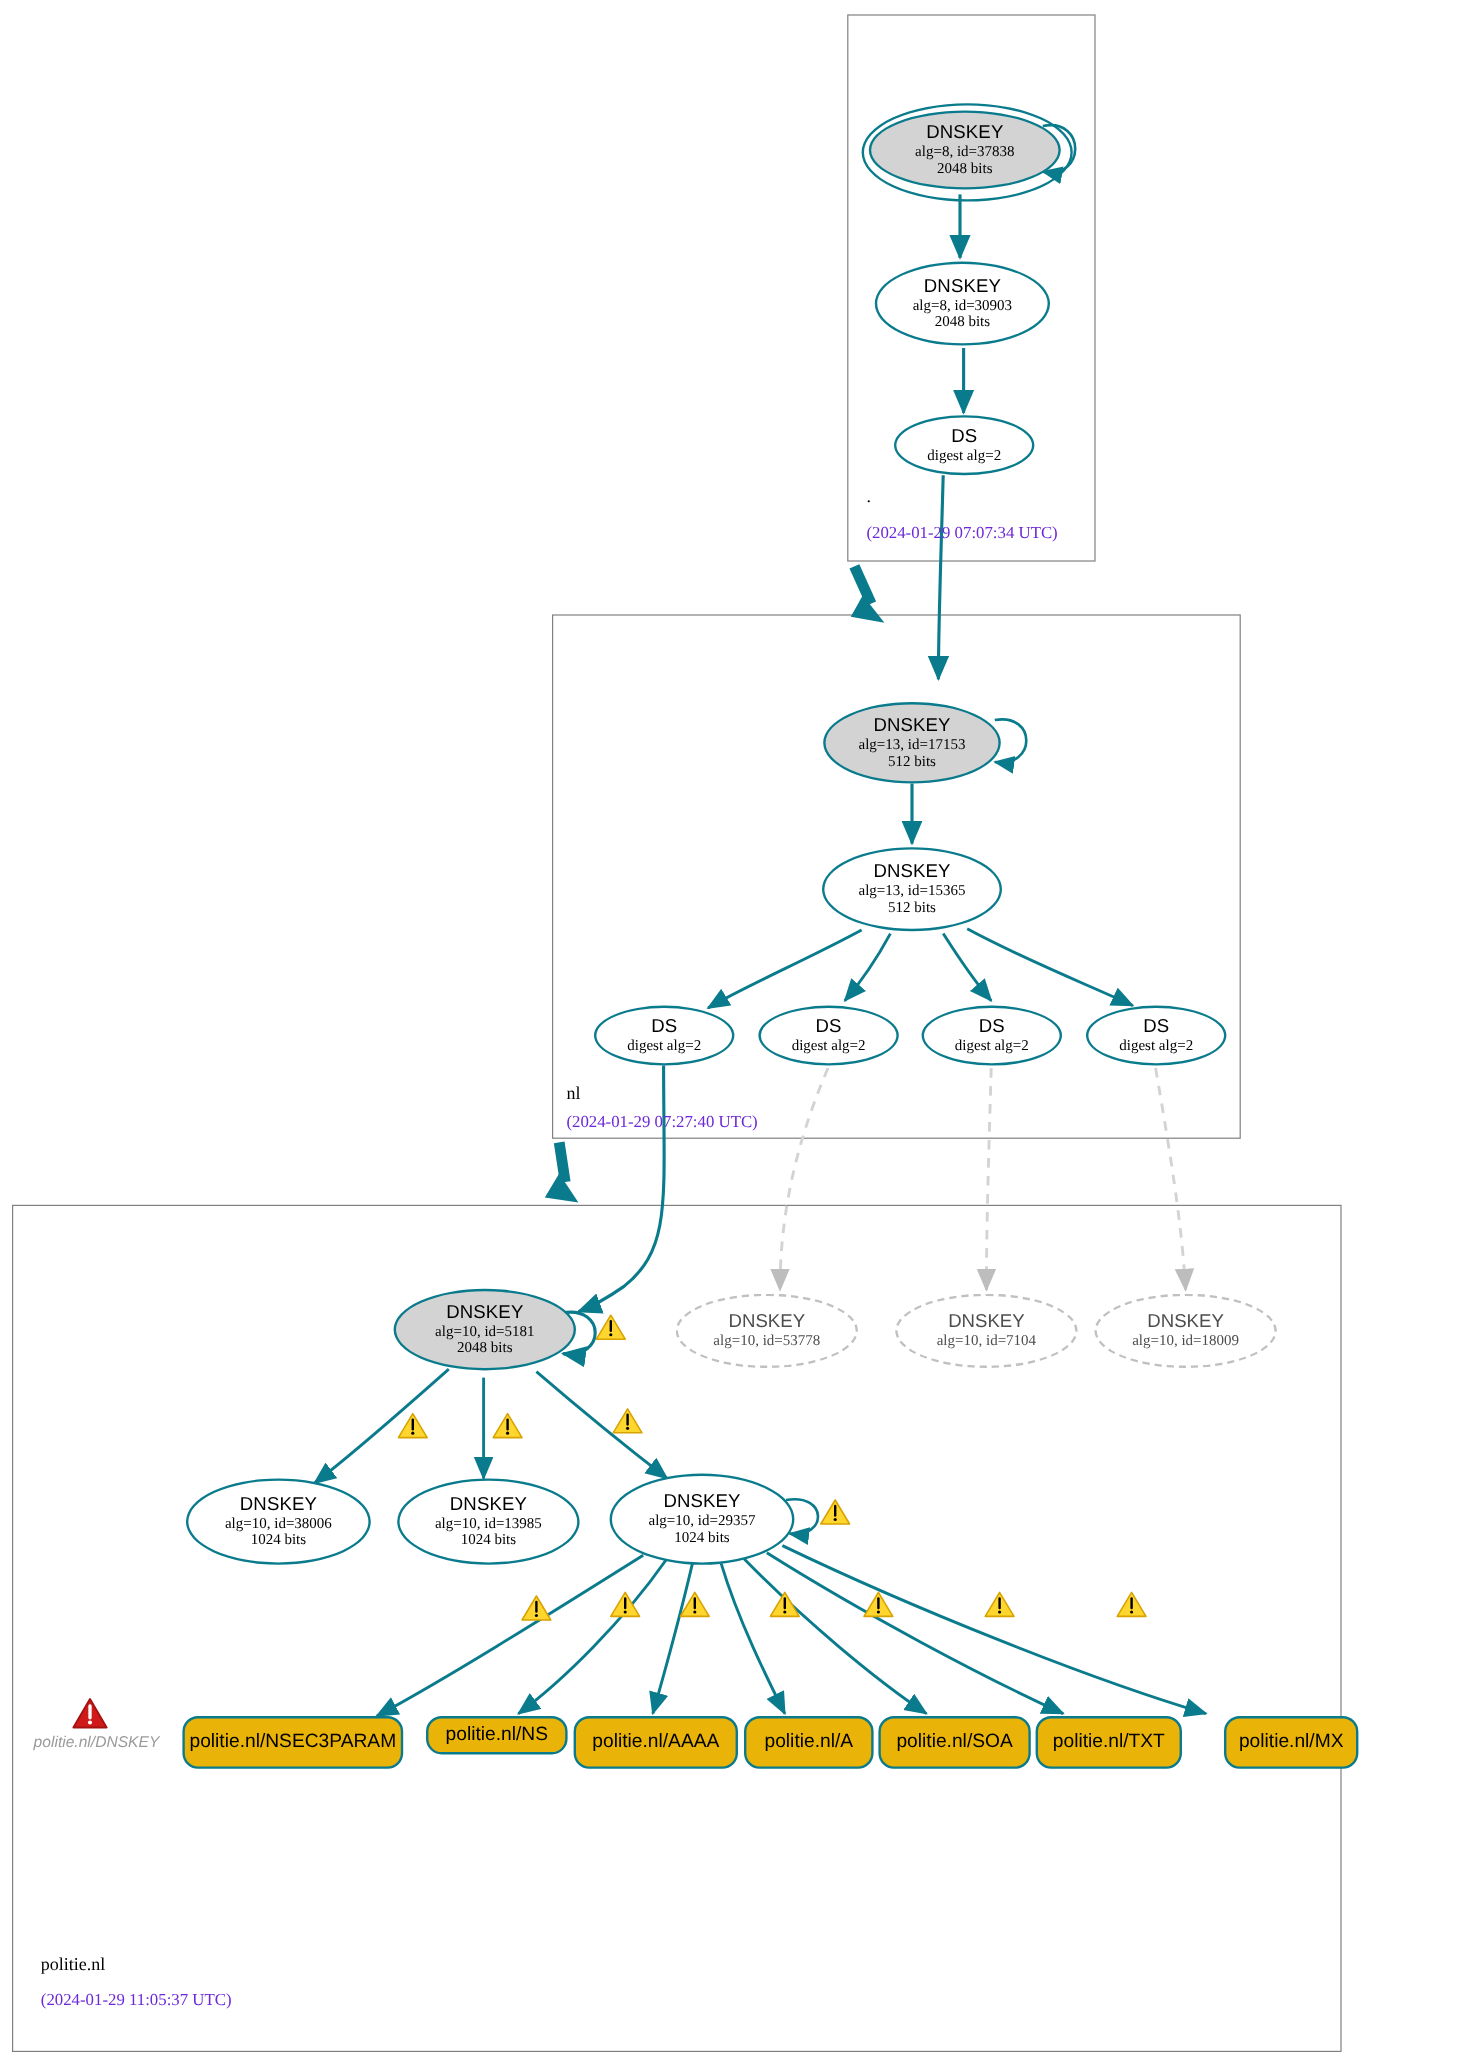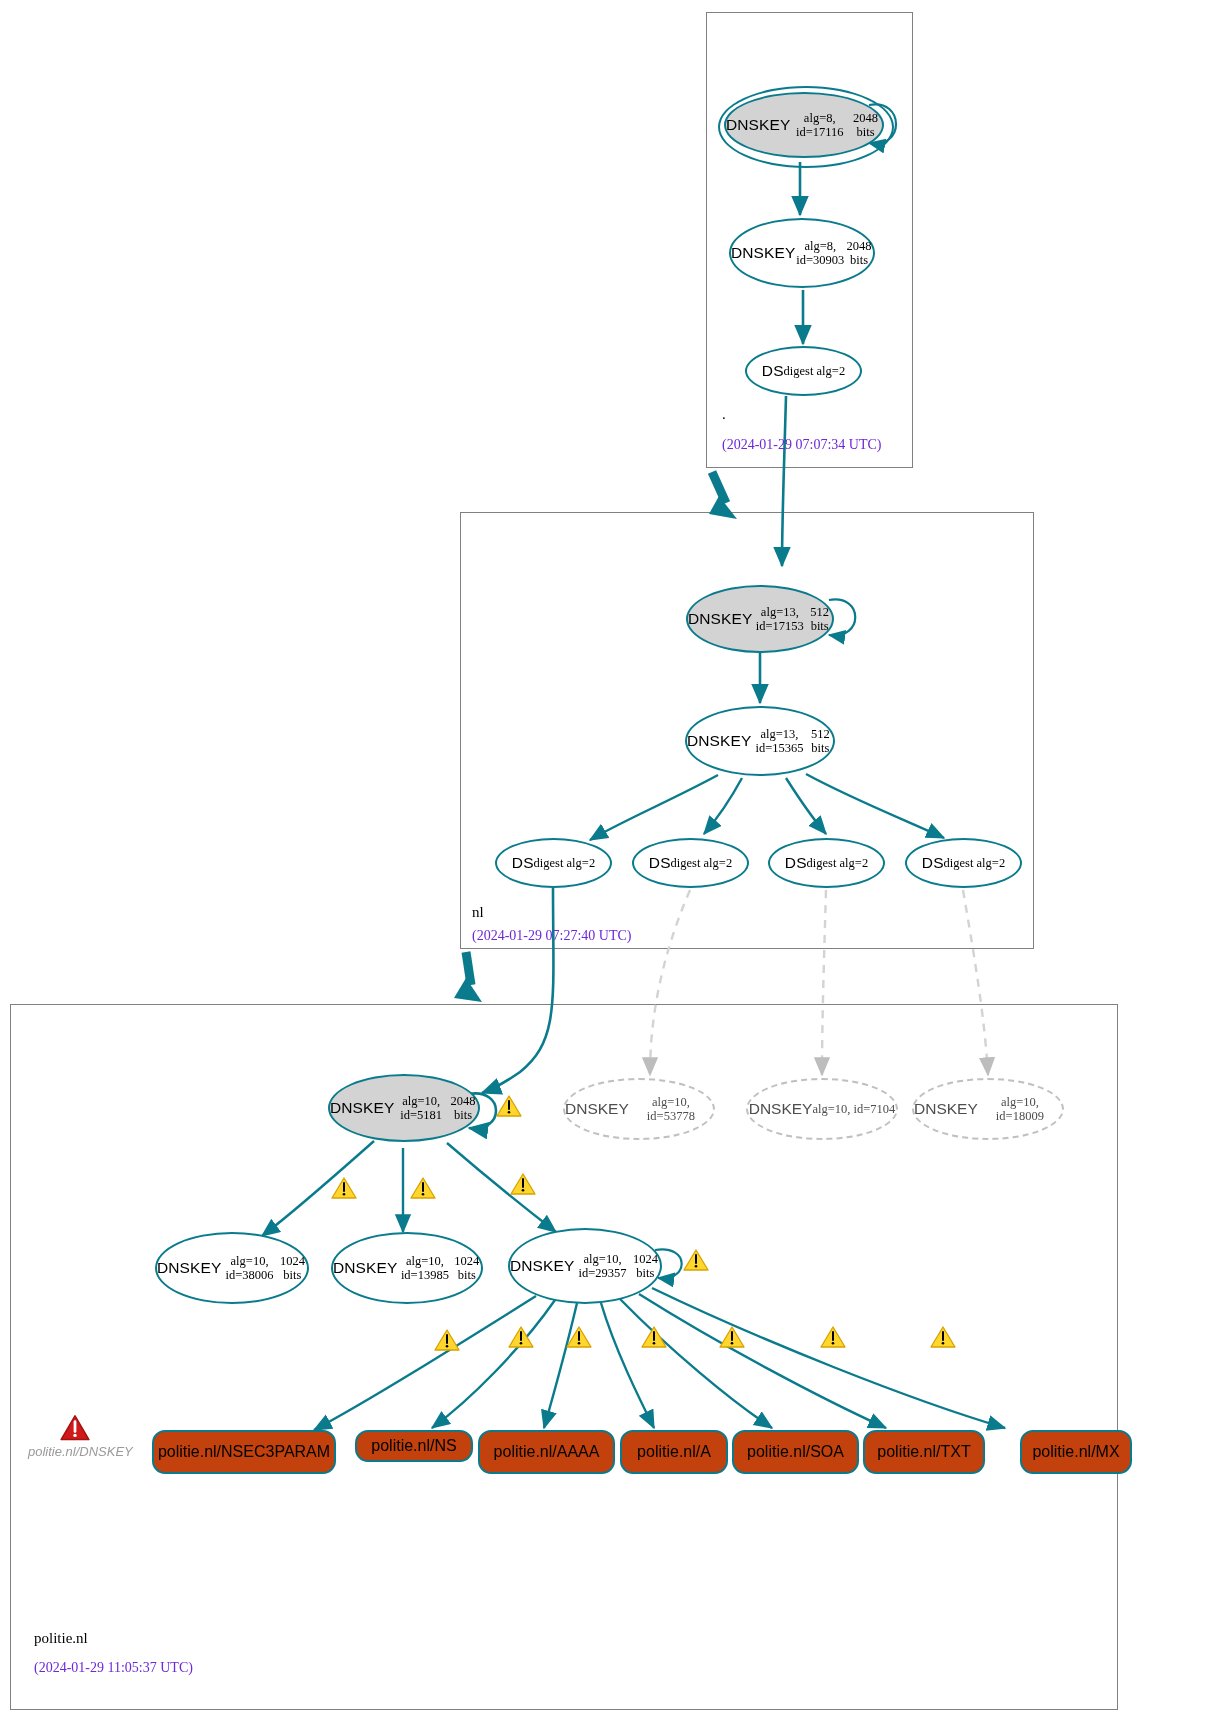--- a/index.html
+++ b/index.html
@@ -2,30 +2,30 @@
 <html><head>
 <meta charset="utf-8">
 <style>
   html,body{margin:0;padding:0;background:#ffffff;}
   body{font-family:"Liberation Sans",sans-serif;}
   #canvas{position:relative;width:1224px;height:1721px;overflow:hidden;background:#fff;}
   svg.layer{position:absolute;left:0;top:0;width:1224px;height:1721px;overflow:visible;}
   .zone-box{position:absolute;border:1px solid #808080;background:transparent;box-sizing:border-box;}
   .zone-label{position:absolute;font-family:"Liberation Serif",serif;font-size:15px;color:#000;white-space:nowrap;}
   .zone-time{position:absolute;font-family:"Liberation Serif",serif;font-size:14px;color:#6d28d9;white-space:nowrap;}
-  .node{position:absolute;display:flex;flex-direction:row;align-items:center;justify-content:center;text-align:center;box-sizing:border-box;}
+  .node{position:absolute;display:flex;flex-direction:column;align-items:center;justify-content:center;box-sizing:border-box;}
   .ell{border-radius:50%;}
   .ell-solid{border:2.2px solid #0a7b8c;background:#ffffff;}
   .ell-sep{border:2.2px solid #0a7b8c;background:#d3d3d3;}
   .ell-dashed{border:2px dashed #c0c0c0;background:#ffffff;}
   .t1{font-family:"Liberation Sans",sans-serif;font-size:15.5px;color:#000;line-height:1.04;letter-spacing:.1px;}
   .t2{font-family:"Liberation Serif",serif;font-size:12.5px;color:#000;line-height:1.14;}
   .t1d{font-family:"Liberation Sans",sans-serif;font-size:15.5px;color:#4d4d4d;line-height:1.04;}
   .t2d{font-family:"Liberation Serif",serif;font-size:12.5px;color:#4d4d4d;line-height:1.14;}
-  .rrset{position:absolute;border:2.2px solid #0a7b8c;border-radius:13px;background:#c2410c;display:flex;align-items:center;justify-content:center;
+  .rrset{position:absolute;border:2.2px solid #0a7b8c;border-radius:13px;background:#eab308;display:flex;align-items:center;justify-content:center;
          font-family:"Liberation Sans",sans-serif;font-size:16px;color:#000;box-sizing:border-box;white-space:nowrap;}
   .warn{position:absolute;width:26px;height:24px;}
   .errlbl{position:absolute;font-family:"Liberation Sans",sans-serif;font-style:italic;font-size:13px;color:#9a9a9a;white-space:nowrap;}
   .outer-ring{position:absolute;border:2px solid #0a7b8c;border-radius:50%;background:transparent;}
 </style>
 </head>
 <body>
 
 <div id="canvas">
 
@@ -89,21 +89,21 @@
     <path d="M601,1303 C615,1350 640,1400 654,1428" stroke="#0a7b8c" stroke-width="2.4" fill="none" marker-end="url(#ah)"></path>
     <path d="M620,1299 C670,1350 730,1400 772,1428" stroke="#0a7b8c" stroke-width="2.4" fill="none" marker-end="url(#ah)"></path>
     <path d="M639,1294 C720,1345 820,1398 886,1428" stroke="#0a7b8c" stroke-width="2.4" fill="none" marker-end="url(#ah)"></path>
     <path d="M652,1288 C760,1340 910,1400 1005,1428" stroke="#0a7b8c" stroke-width="2.4" fill="none" marker-end="url(#ah)"></path>
   </svg>
 
   <div class="outer-ring" style="left:718px;top:86px;width:172px;height:78px;"></div>
 
   <div class="node ell ell-sep" style="left:724px;top:92px;width:160px;height:66px;">
     <div class="t1">DNSKEY</div>
-    <div class="t2">alg=8, id=17116</div>
+    <div class="t2">alg=8, id=37838</div>
     <div class="t2">2048 bits</div>
   </div>
 
   <div class="node ell ell-solid" style="left:729px;top:218px;width:146px;height:70px;">
     <div class="t1">DNSKEY</div>
     <div class="t2">alg=8, id=30903</div>
     <div class="t2">2048 bits</div>
   </div>
 
   <div class="node ell ell-solid" style="left:745px;top:346px;width:117px;height:50px;">

